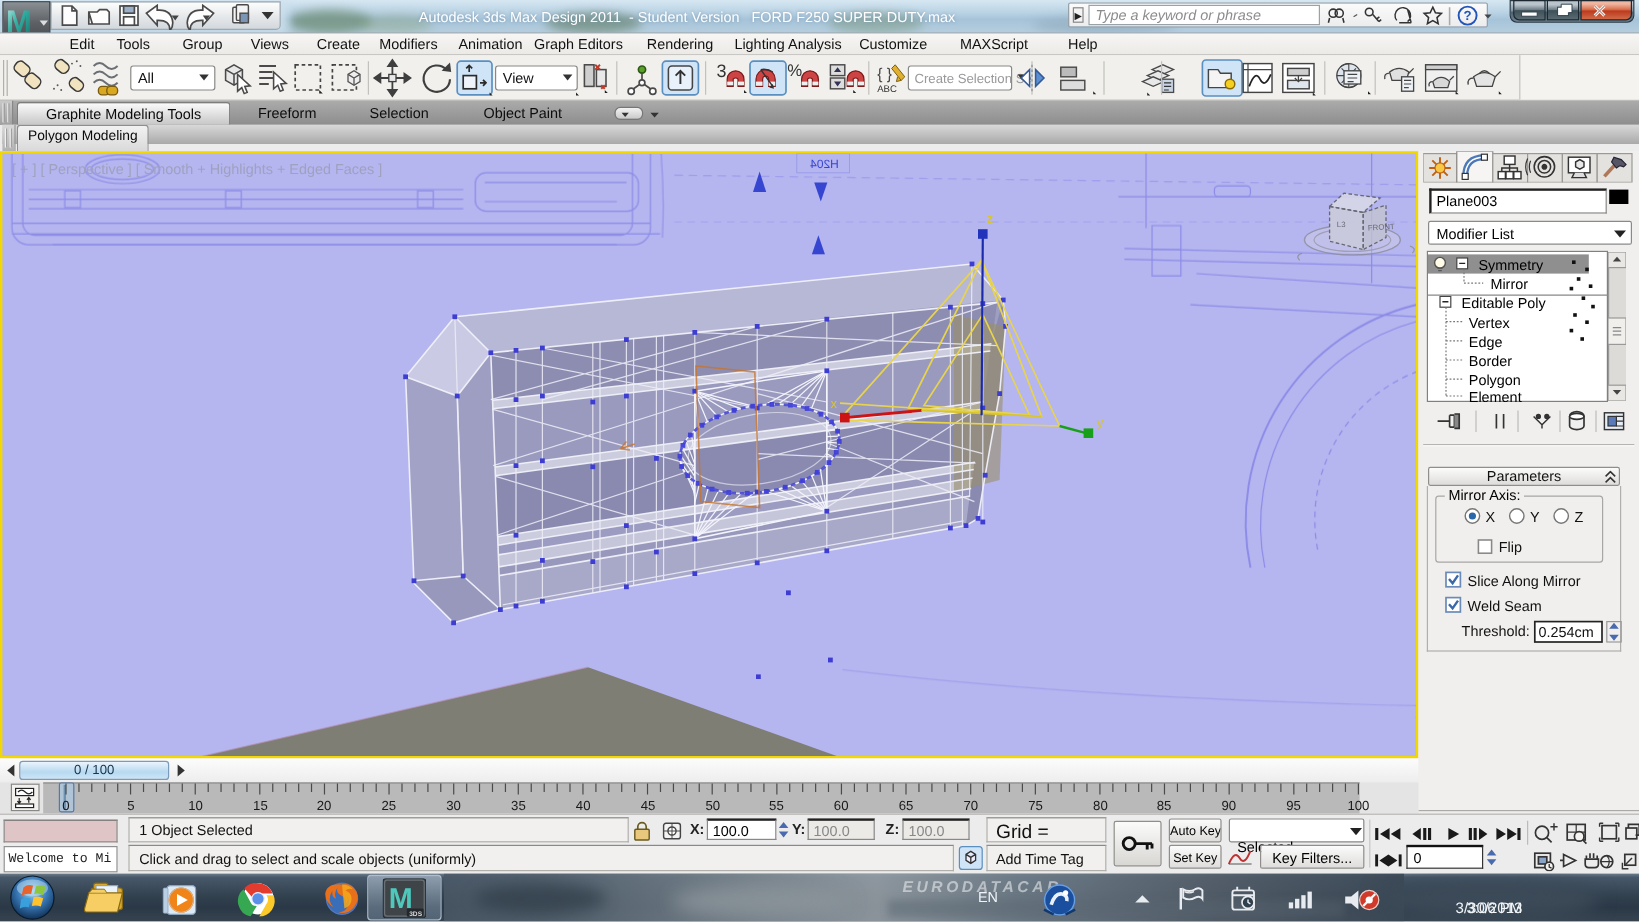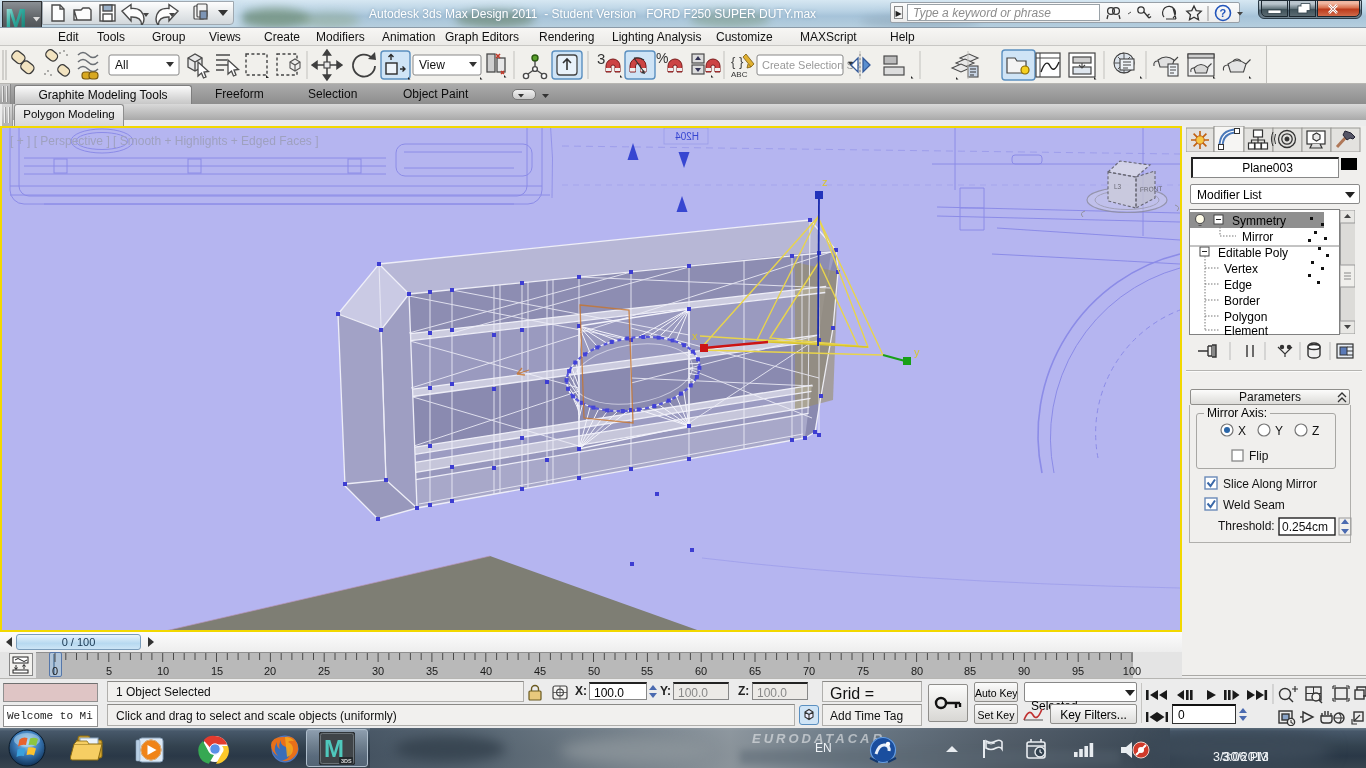--- a/index.html
+++ b/index.html
@@ -4,21 +4,21 @@
 <style>
   * { margin:0; padding:0; box-sizing:border-box; }
   html,body { width:1366px; height:768px; overflow:hidden; font-family:"Liberation Sans", sans-serif; }
   #screen { position:relative; width:1366px; height:768px; background:#ececec; }
   .abs { position:absolute; }
   
   #titlebar { left:0; top:0; width:1366px; height:28px;
     background:linear-gradient(#d6e7f2 0%, #b9d2e4 40%, #a6c3d9 60%, #b5cede 100%); overflow:hidden;
     border-bottom:1px solid #8a9aa8;}
   .tblob { position:absolute; filter:blur(4px); }
-  #titletext { position:absolute; left:369px; top:7px; font-size:12px; color:#ffffff; text-shadow:0 0 3px rgba(120,150,175,.9); white-space:pre; }
+  #titletext { position:absolute; left:349px; top:7px; font-size:12px; color:#ffffff; text-shadow:0 0 3px rgba(120,150,175,.9); white-space:pre; }
   
   #qat { position:absolute; left:42px; top:1px; width:192px; height:24px;
     background:linear-gradient(#fdfdfd,#e5e8ea 55%,#d2d8dc); border:1px solid #9fa8b0; border-radius:0 0 4px 0; }
   #maxlogo { position:absolute; left:2px; top:1px; width:40px; height:40px;
     background:linear-gradient(#8a8f94,#5d6165 45%,#404447); border:1px solid #2e3134; z-index:30; }
   
   .winbtn { position:absolute; top:0; height:17px; border:1px solid #1c2730; }
   
   #menubar { left:0; top:28px; width:1366px; height:18px; background:linear-gradient(#f7f6f4,#ebeae7); border-bottom:1px solid #c8c7c4; }
   .menuitem { position:absolute; top:2px; font-size:12px; color:#111; }
@@ -664,21 +664,21 @@
         <path d="M-4 5 l-2 4 h12 l-2 -4" fill="#ddd"></path>
         <path d="M-3 -4 l3.5 -2 3.5 2 v4 l-3.5 2 -3.5 -2 z" fill="#e8e8e8"></path>
       </g>
 
       <g transform="translate(159,13)">
         <path d="M-8 8 L2 -3" stroke="#b07858" stroke-width="3"></path>
         <path d="M0 -8 l6 2 4 4 -2 2 -3 -1 -3 2 -4 -5 z" fill="#556" stroke="#223" stroke-width="1"></path>
       </g>
     </svg>
 
-    <div style="position:absolute;left:9px;top:31px;width:148px;height:19px;background:#fff;border:2px solid #222;border-right:1px solid #888;border-bottom:1px solid #888;font-size:12px;padding:2px 0 16px 4px;text-align:center;">Plane003</div>
+    <div style="position:absolute;left:9px;top:31px;width:148px;height:19px;background:#fff;border:2px solid #222;border-right:1px solid #888;border-bottom:1px solid #888;font-size:12px;padding:2px 0 16px 4px;">Plane003</div>
     <div style="position:absolute;left:159px;top:32px;width:16px;height:12px;background:#000;"></div>
 
     <div style="position:absolute;left:8px;top:58px;width:170px;height:20px;background:#fff;border:1px solid #8a8a8a;border-radius:2px;font-size:12px;padding:3px 0 0 6px;">Modifier List</div>
     <svg style="position:absolute;left:162px;top:65px" width="12" height="8">
         <path d="M1 1 l5 6 5 -6 z" fill="#222"></path>
       </svg>
 
     <div style="position:absolute;left:7px;top:83px;width:151px;height:126px;background:#fff;border:1px solid #808080;"></div>
     <div style="position:absolute;left:8px;top:86px;width:134px;height:16px;background:#8f8f8f;"></div>
     <svg style="position:absolute;left:8px;top:83px" width="150" height="126" viewBox="0 0 150 126">

